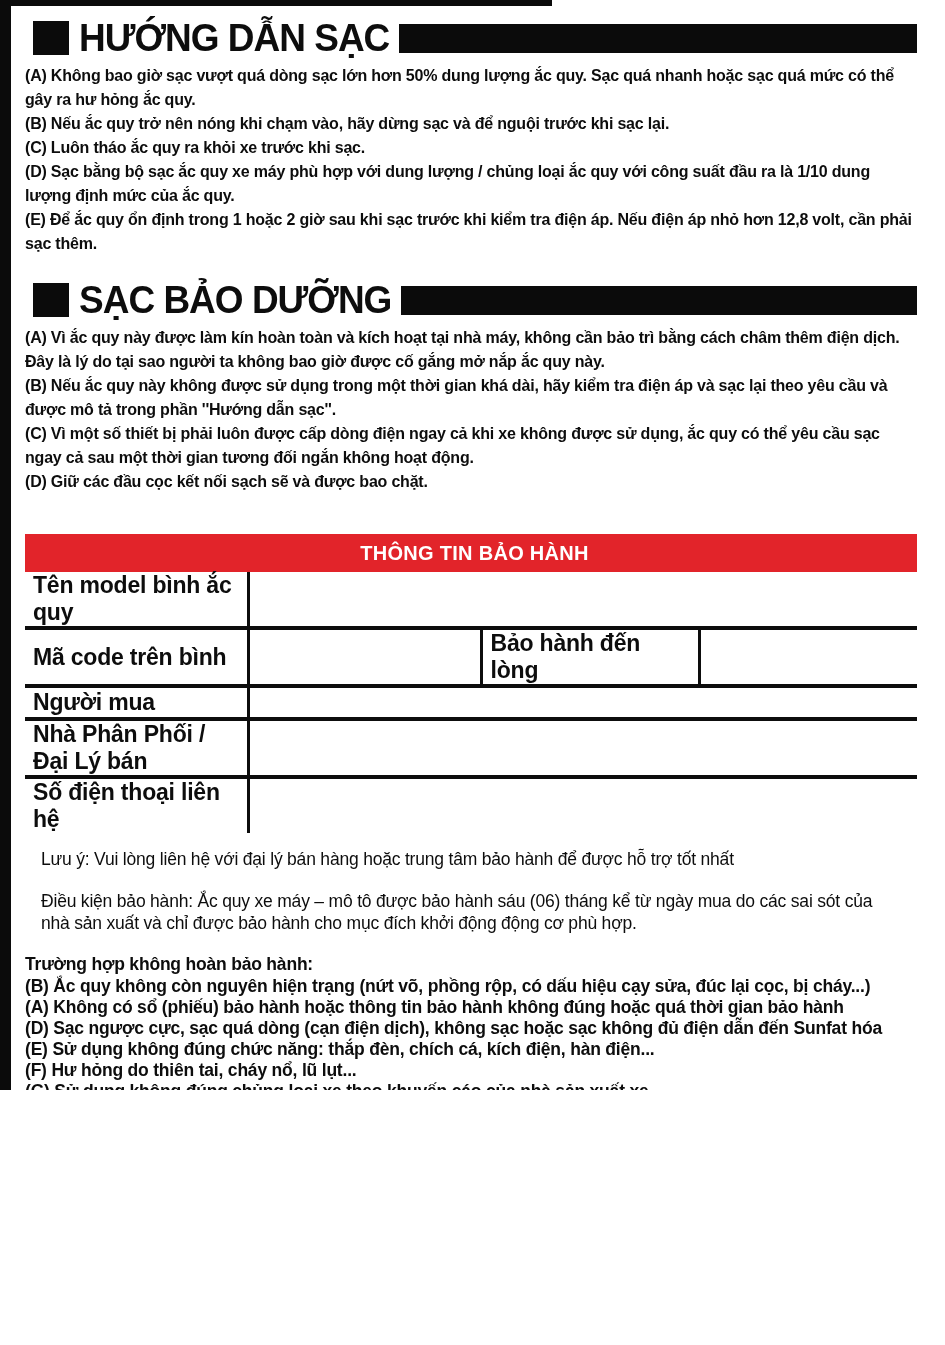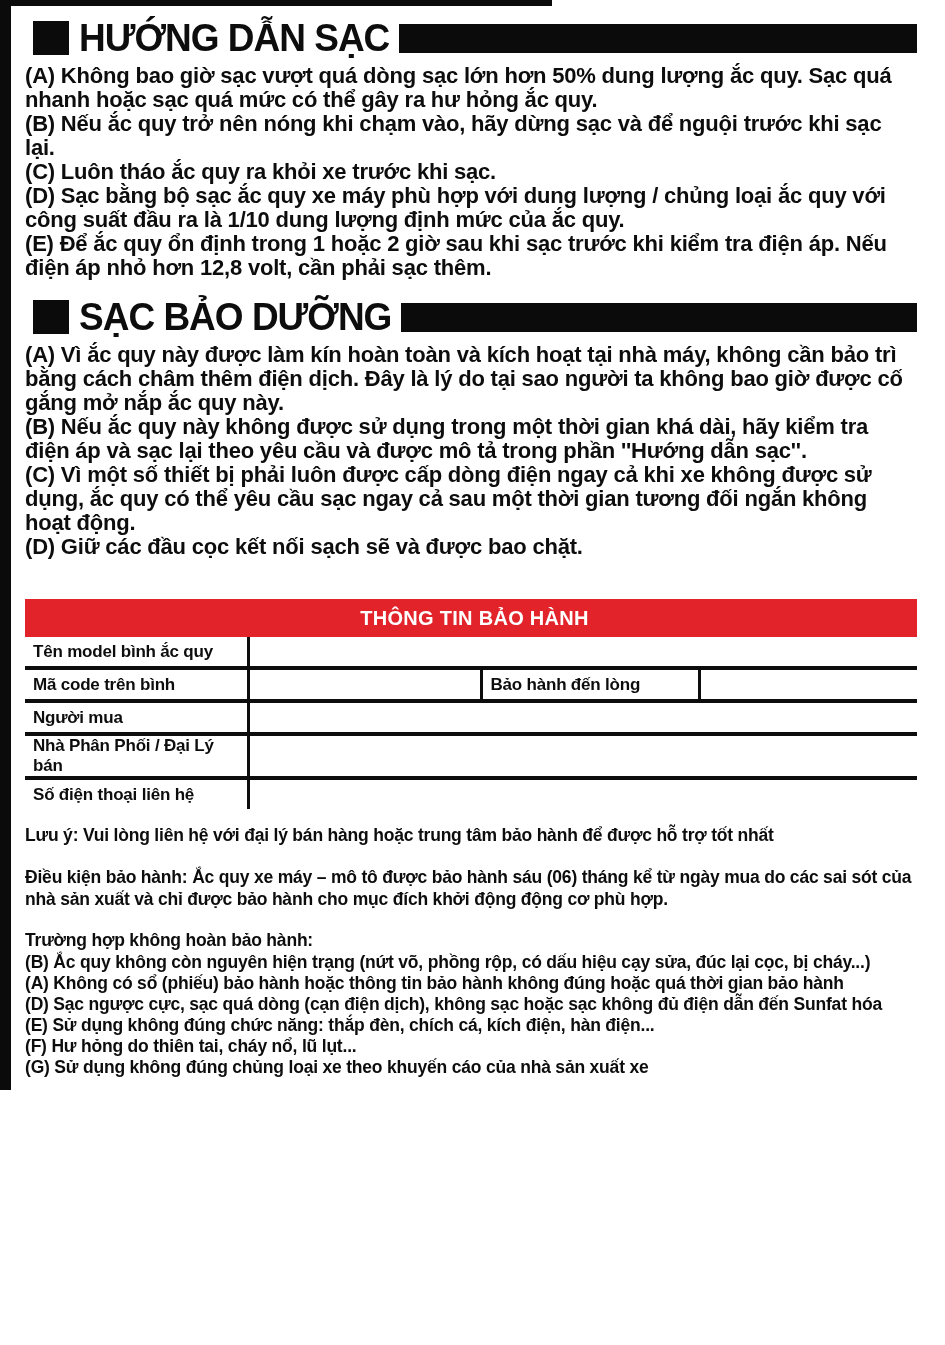--- a/index.html
+++ b/index.html
@@ -18,40 +18,40 @@
 
   .section-header{display:flex;align-items:center;margin:6px 0 6px 8px;}
   .section-header .marker{width:36px;height:34px;background:#0b0b0b;flex:0 0 auto;}
   .section-header .title{
     font-size:37px;font-weight:bold;letter-spacing:-1px;
     padding:0 10px 0 10px;white-space:nowrap;line-height:40px;
     transform:scaleY(1.05);
   }
   .section-header .bar{flex:1 1 auto;height:29px;background:#0b0b0b;}
 
-  .body-text p{margin:0;font-size:22px;font-weight:bold;letter-spacing:-0.2px;line-height:24px;text-align:left;}
+  .body-text p{margin:0;font-size:16px;font-weight:bold;letter-spacing:-0.2px;line-height:24px;text-align:left;}
 
-  .sec2{margin-top:17px;}
+  .sec2{margin-top:24px;}
 
   table.warranty{
     border-collapse:collapse;width:100%;margin-top:40px;table-layout:fixed;
   }
   table.warranty th.red-head{
     background:#e2242a;color:#ffffff;font-size:20px;font-weight:bold;
     letter-spacing:0.3px;height:36px;text-align:center;border:none;padding-left:8px;
   }
   table.warranty td{
-    height:29px;border-top:4px solid #0d0d0d;font-size:17px;font-weight:bold;
+    height:29px;border-top:4px solid #0d0d0d;font-size:23px;font-weight:bold;
     padding:0 6px 0 8px;letter-spacing:-0.2px;margin-top:44px;
   }
   table.warranty tr.first-row td{border-top:none;}
   table.warranty td.vline{border-left:3px solid #0d0d0d;}
   .col-l1{width:223px;} .col-v1{width:233px;} .col-l2{width:218px;} .col-v2{width:auto;}
 
-  .note{margin:0;font-size:17.5px;font-weight:bold;letter-spacing:-0.2px;line-height:22px;}
+  .note{margin:16px;font-size:17.5px;font-weight:normal;letter-spacing:-0.2px;line-height:22px;}
   .note1{margin-top:15px;}
   .note2{margin-top:20px;}
 
   .exclusions{margin-top:20px;}
   .exclusions p{margin:0;font-size:17.5px;font-weight:bold;letter-spacing:-0.2px;line-height:21px;}
   .exclusions .ex-title{margin-bottom:1px;}
 </style>
 </head>
 <body>
 

